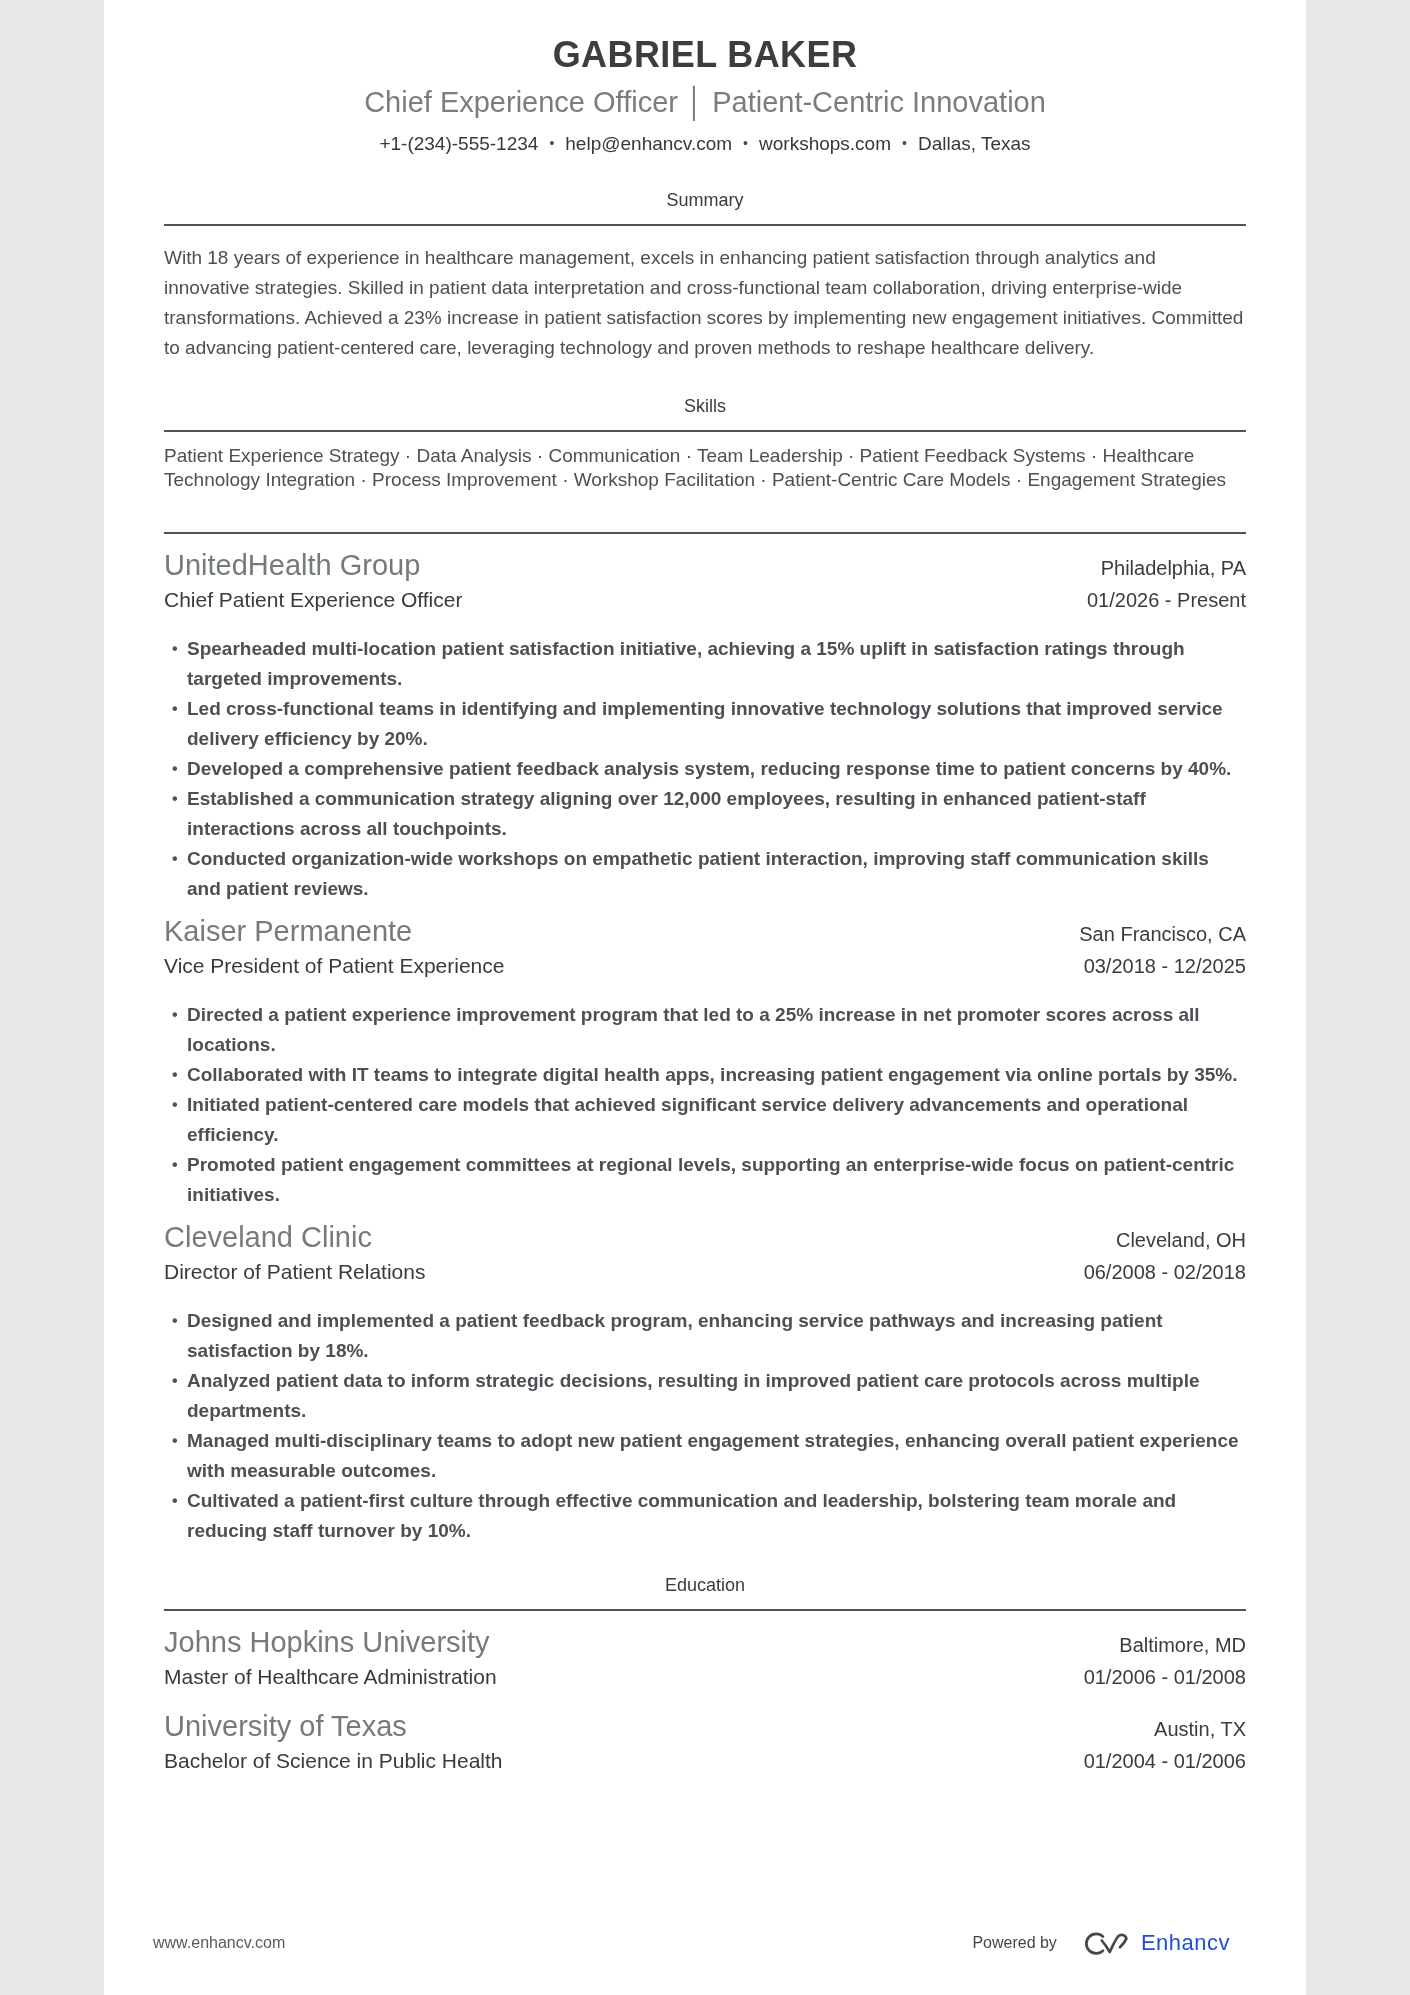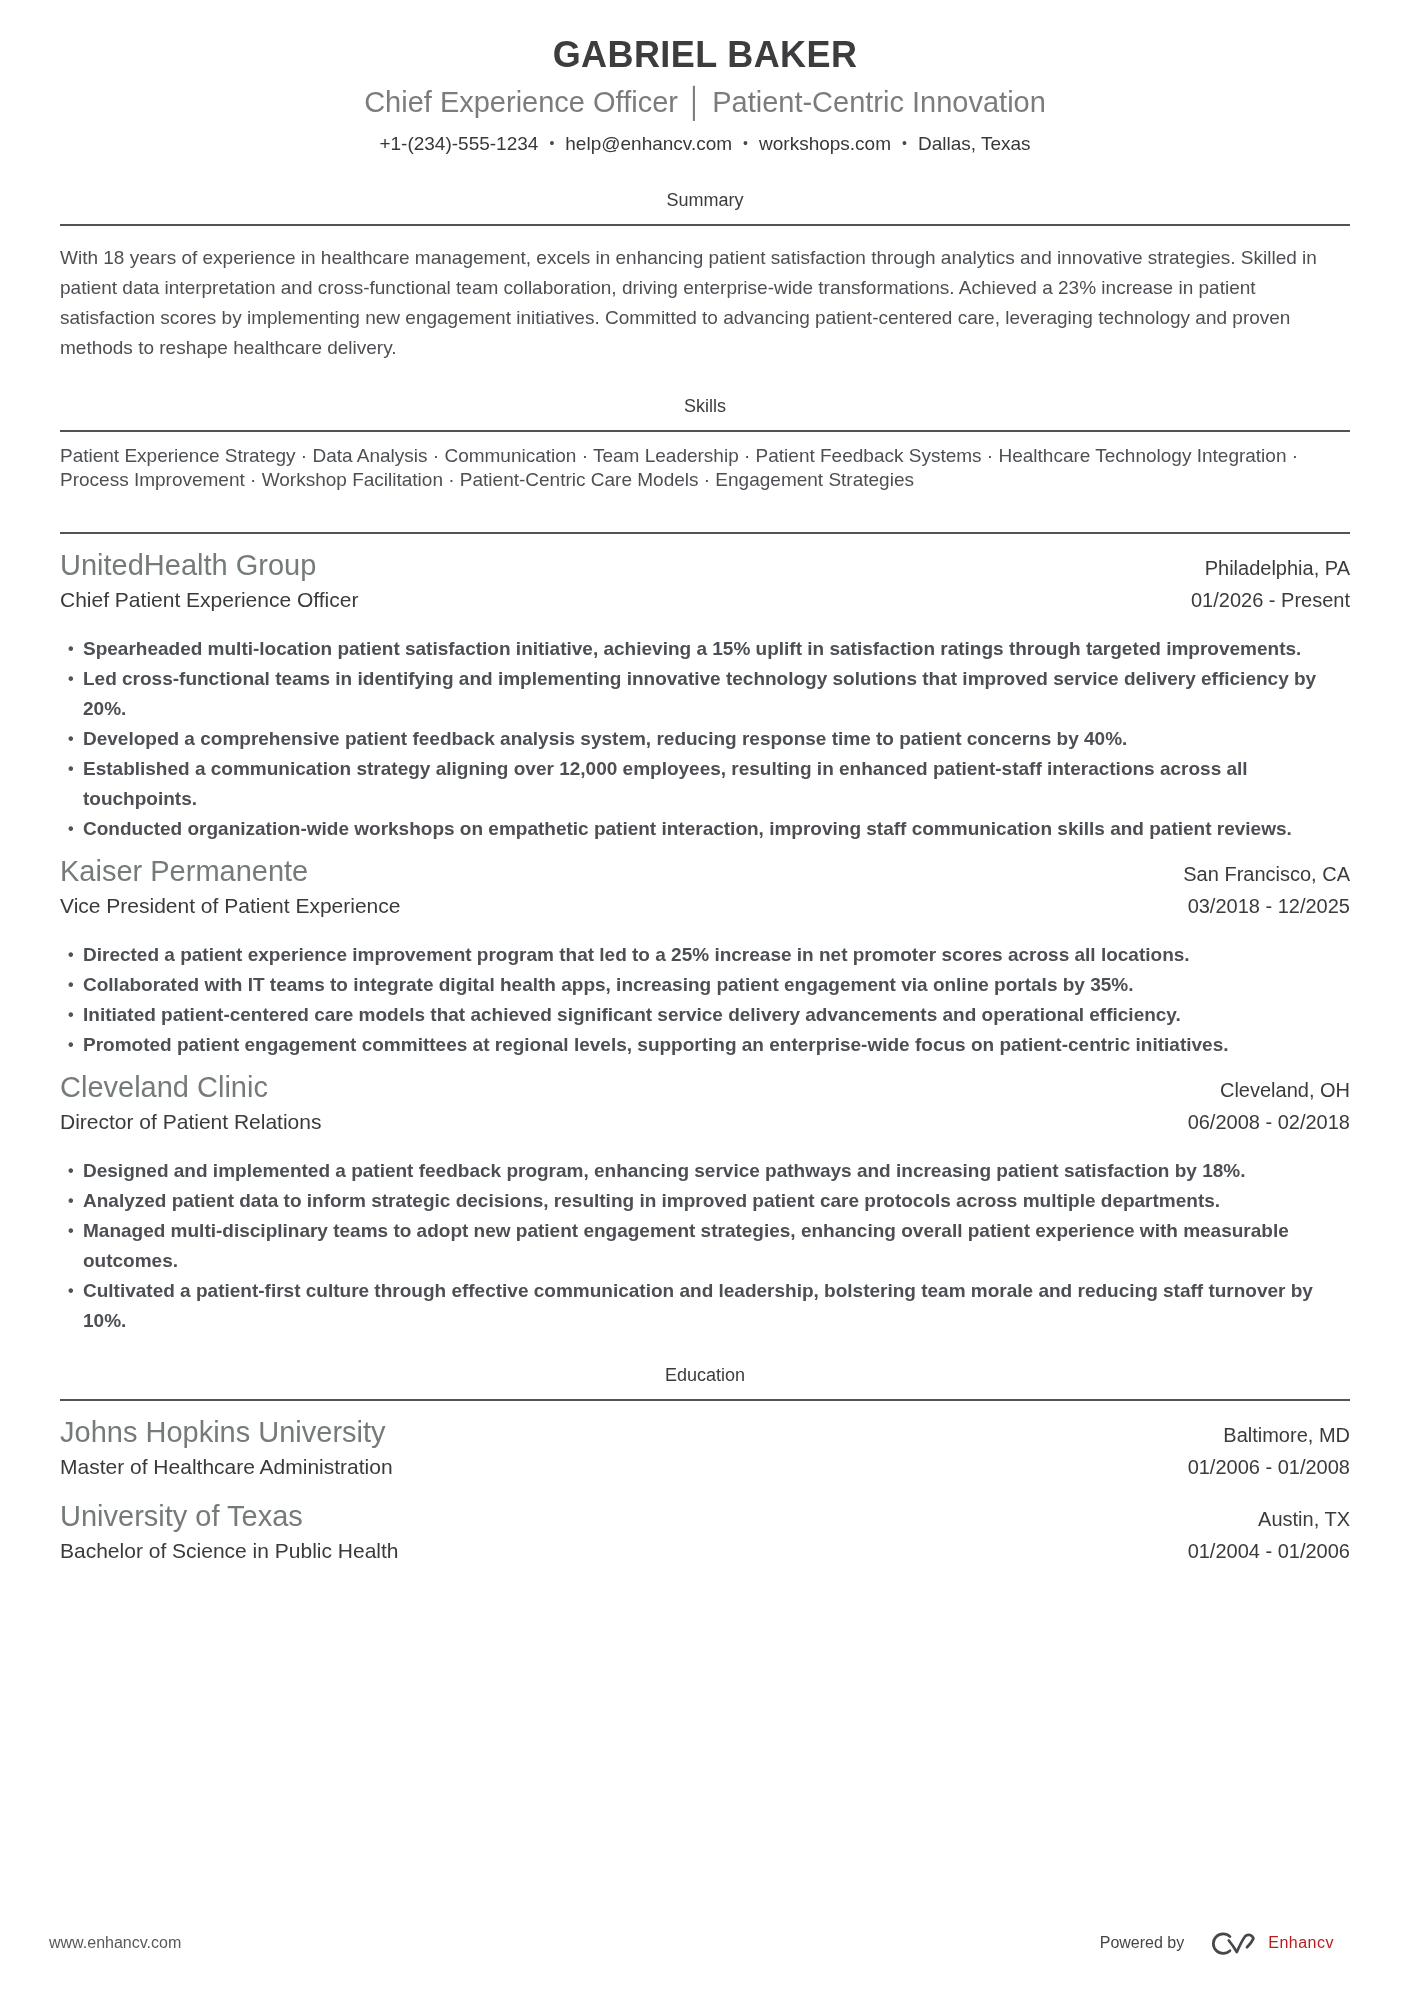--- a/index.html
+++ b/index.html
@@ -1,19 +1,19 @@
 <!DOCTYPE html>
 <html><head>
 <meta charset="utf-8">
 <style>
   html, body { margin:0; padding:0; }
   body { background:#e8e8e8; }
   .page {
     position:relative;
-    width:1410px; height:1995px;
+    width:1202px; height:1995px;
     margin:0 auto;
     background:#ffffff;
     font-family:"Liberation Sans","DejaVu Sans",sans-serif;
     overflow:hidden;
   }
   .content { padding:34px 60px 0 60px; }
 
   
   .name { font-size:36px; line-height:42px; font-weight:700; color:#3d3d40;
           text-align:center; letter-spacing:0.4px; margin:0; }
@@ -49,21 +49,21 @@
   .bullets li::before { content:"\2022"; position:absolute; left:-15px; top:0;
                         font-size:16px; color:#515156; }
 
   
   .footer { position:absolute; left:49px; right:76px; bottom:38px;
             display:flex; justify-content:space-between; align-items:center; }
   .site { font-size:16px; color:#59595c; }
   .powered { display:flex; align-items:center; }
   .powered-label { font-size:16px; color:#454548; margin-right:24px; }
   .logo-icon { margin-right:10px; display:block; }
-  .brand { font-size:16px; color:#b91c1c; letter-spacing:0.5px; }
+  .brand { font-size:22px; color:#1d4ed8; letter-spacing:0.5px; }
 </style>
 </head>
 <body>
 
 <div class="page">
   <div class="content">
 
     <header>
       <h1 class="name">GABRIEL BAKER</h1>
       <div class="headline">Chief Experience Officer │ Patient-Centric Innovation</div>

